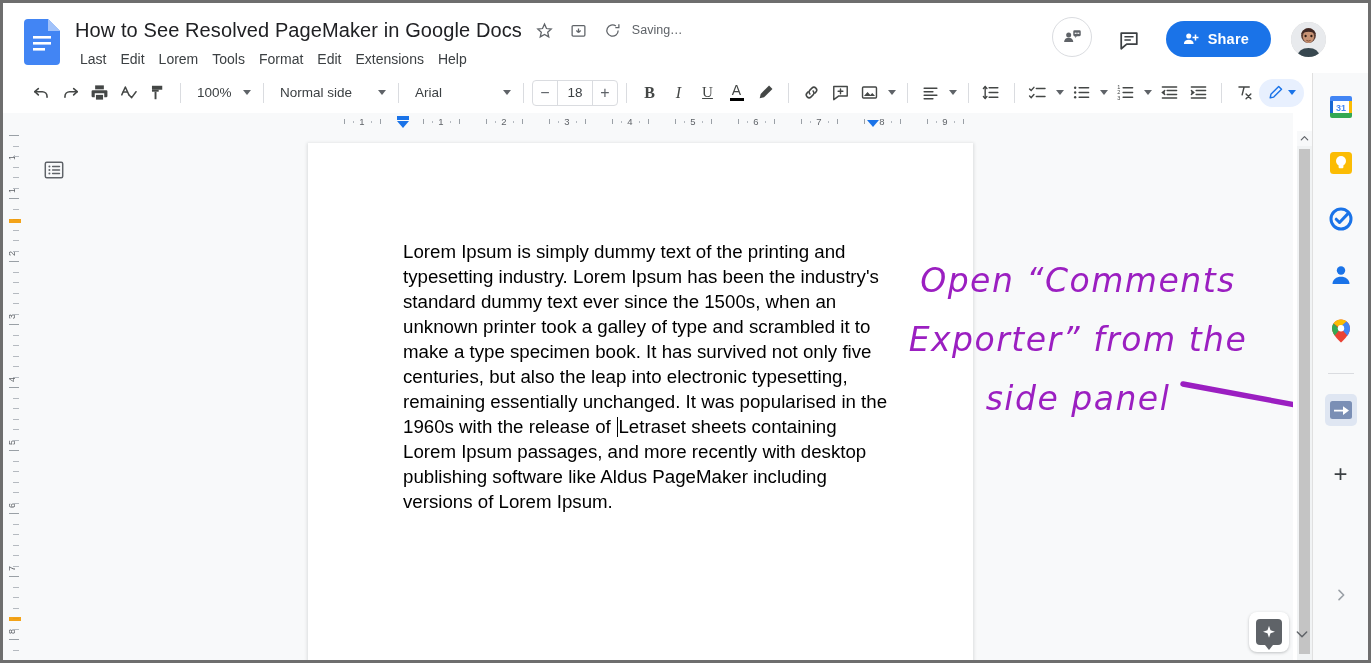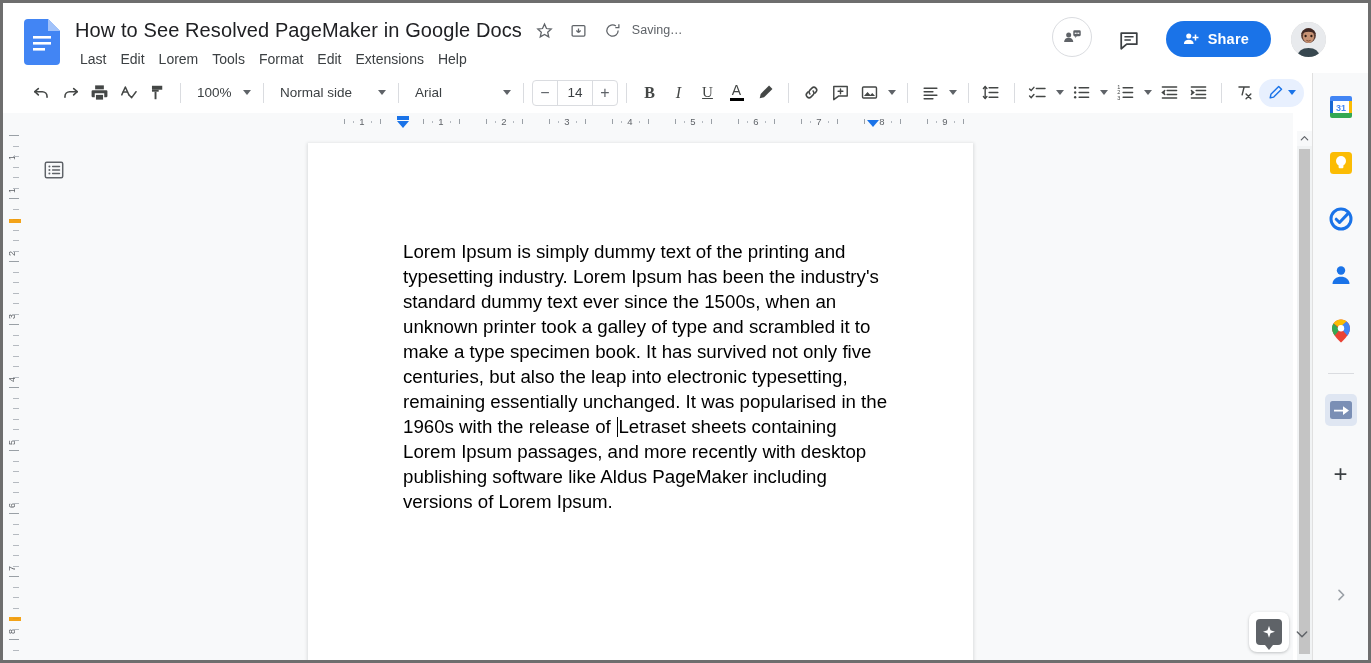--- a/index.html
+++ b/index.html
@@ -429,21 +429,21 @@
 
     <div class="tb-dropdown" style="width:108px;justify-content:space-between;">
       <span>Arial</span>
       <span class="caret"></span>
     </div>
 
     <div class="tb-sep"></div>
 
     <div class="fontsize-box">
       <div class="fs-pm">−</div>
-      <div class="fs-val">14</div>
+      <div class="fs-val">18</div>
       <div class="fs-pm">+</div>
     </div>
 
     <div class="tb-sep"></div>
 
     <div class="tb-btn" style="font-weight:bold;font-size:16px;font-family:'Liberation Serif',serif;">
       <span>B</span>
     </div>
     <div class="tb-btn" style="font-style:italic;font-size:16px;font-family:'Liberation Serif',serif;">
       <span>I</span>
@@ -721,20 +721,27 @@
       </svg>
     </div>
 
     <div class="page">
       <div class="doc-text">
         <span>Lorem Ipsum is simply dummy text of the printing and typesetting industry. Lorem Ipsum has been the industry's standard dummy text ever since the 1500s, when an unknown printer took a galley of type and scrambled it to make a type specimen book. It has survived not only five centuries, but also the leap into electronic typesetting, remaining essentially unchanged. It was popularised in the 1960s with the release of </span><span class="caret-bar"></span><span>Letraset sheets containing Lorem Ipsum passages, and more recently with desktop publishing software like Aldus PageMaker including versions of Lorem Ipsum.</span>
       </div>
     </div>
   </div>
 
+  <div class="annotation">
+    <div class="ann-text">Open “Comments Exporter” from the side panel</div>
+    <svg class="ann-svg" width="420" height="200">
+      <path d="M310 133 L455 160" stroke="#9b1fc1" stroke-width="5.5" fill="none" stroke-linecap="round"></path>
+      <path d="M468 162 L440 150 L443 173 Z" fill="#9b1fc1"></path>
+    </svg>
+  </div>
 
   <div class="vscroll">
     <div class="vscroll-up">
       <svg width="11" height="11" viewBox="0 0 24 24" fill="none" stroke="#5f6368" stroke-width="2.6" stroke-linecap="round" stroke-linejoin="round">
         <path d="M5 15 L12 8 L19 15"></path>
       </svg>
     </div>
     <div class="vscroll-thumb"></div>
   </div>
 

